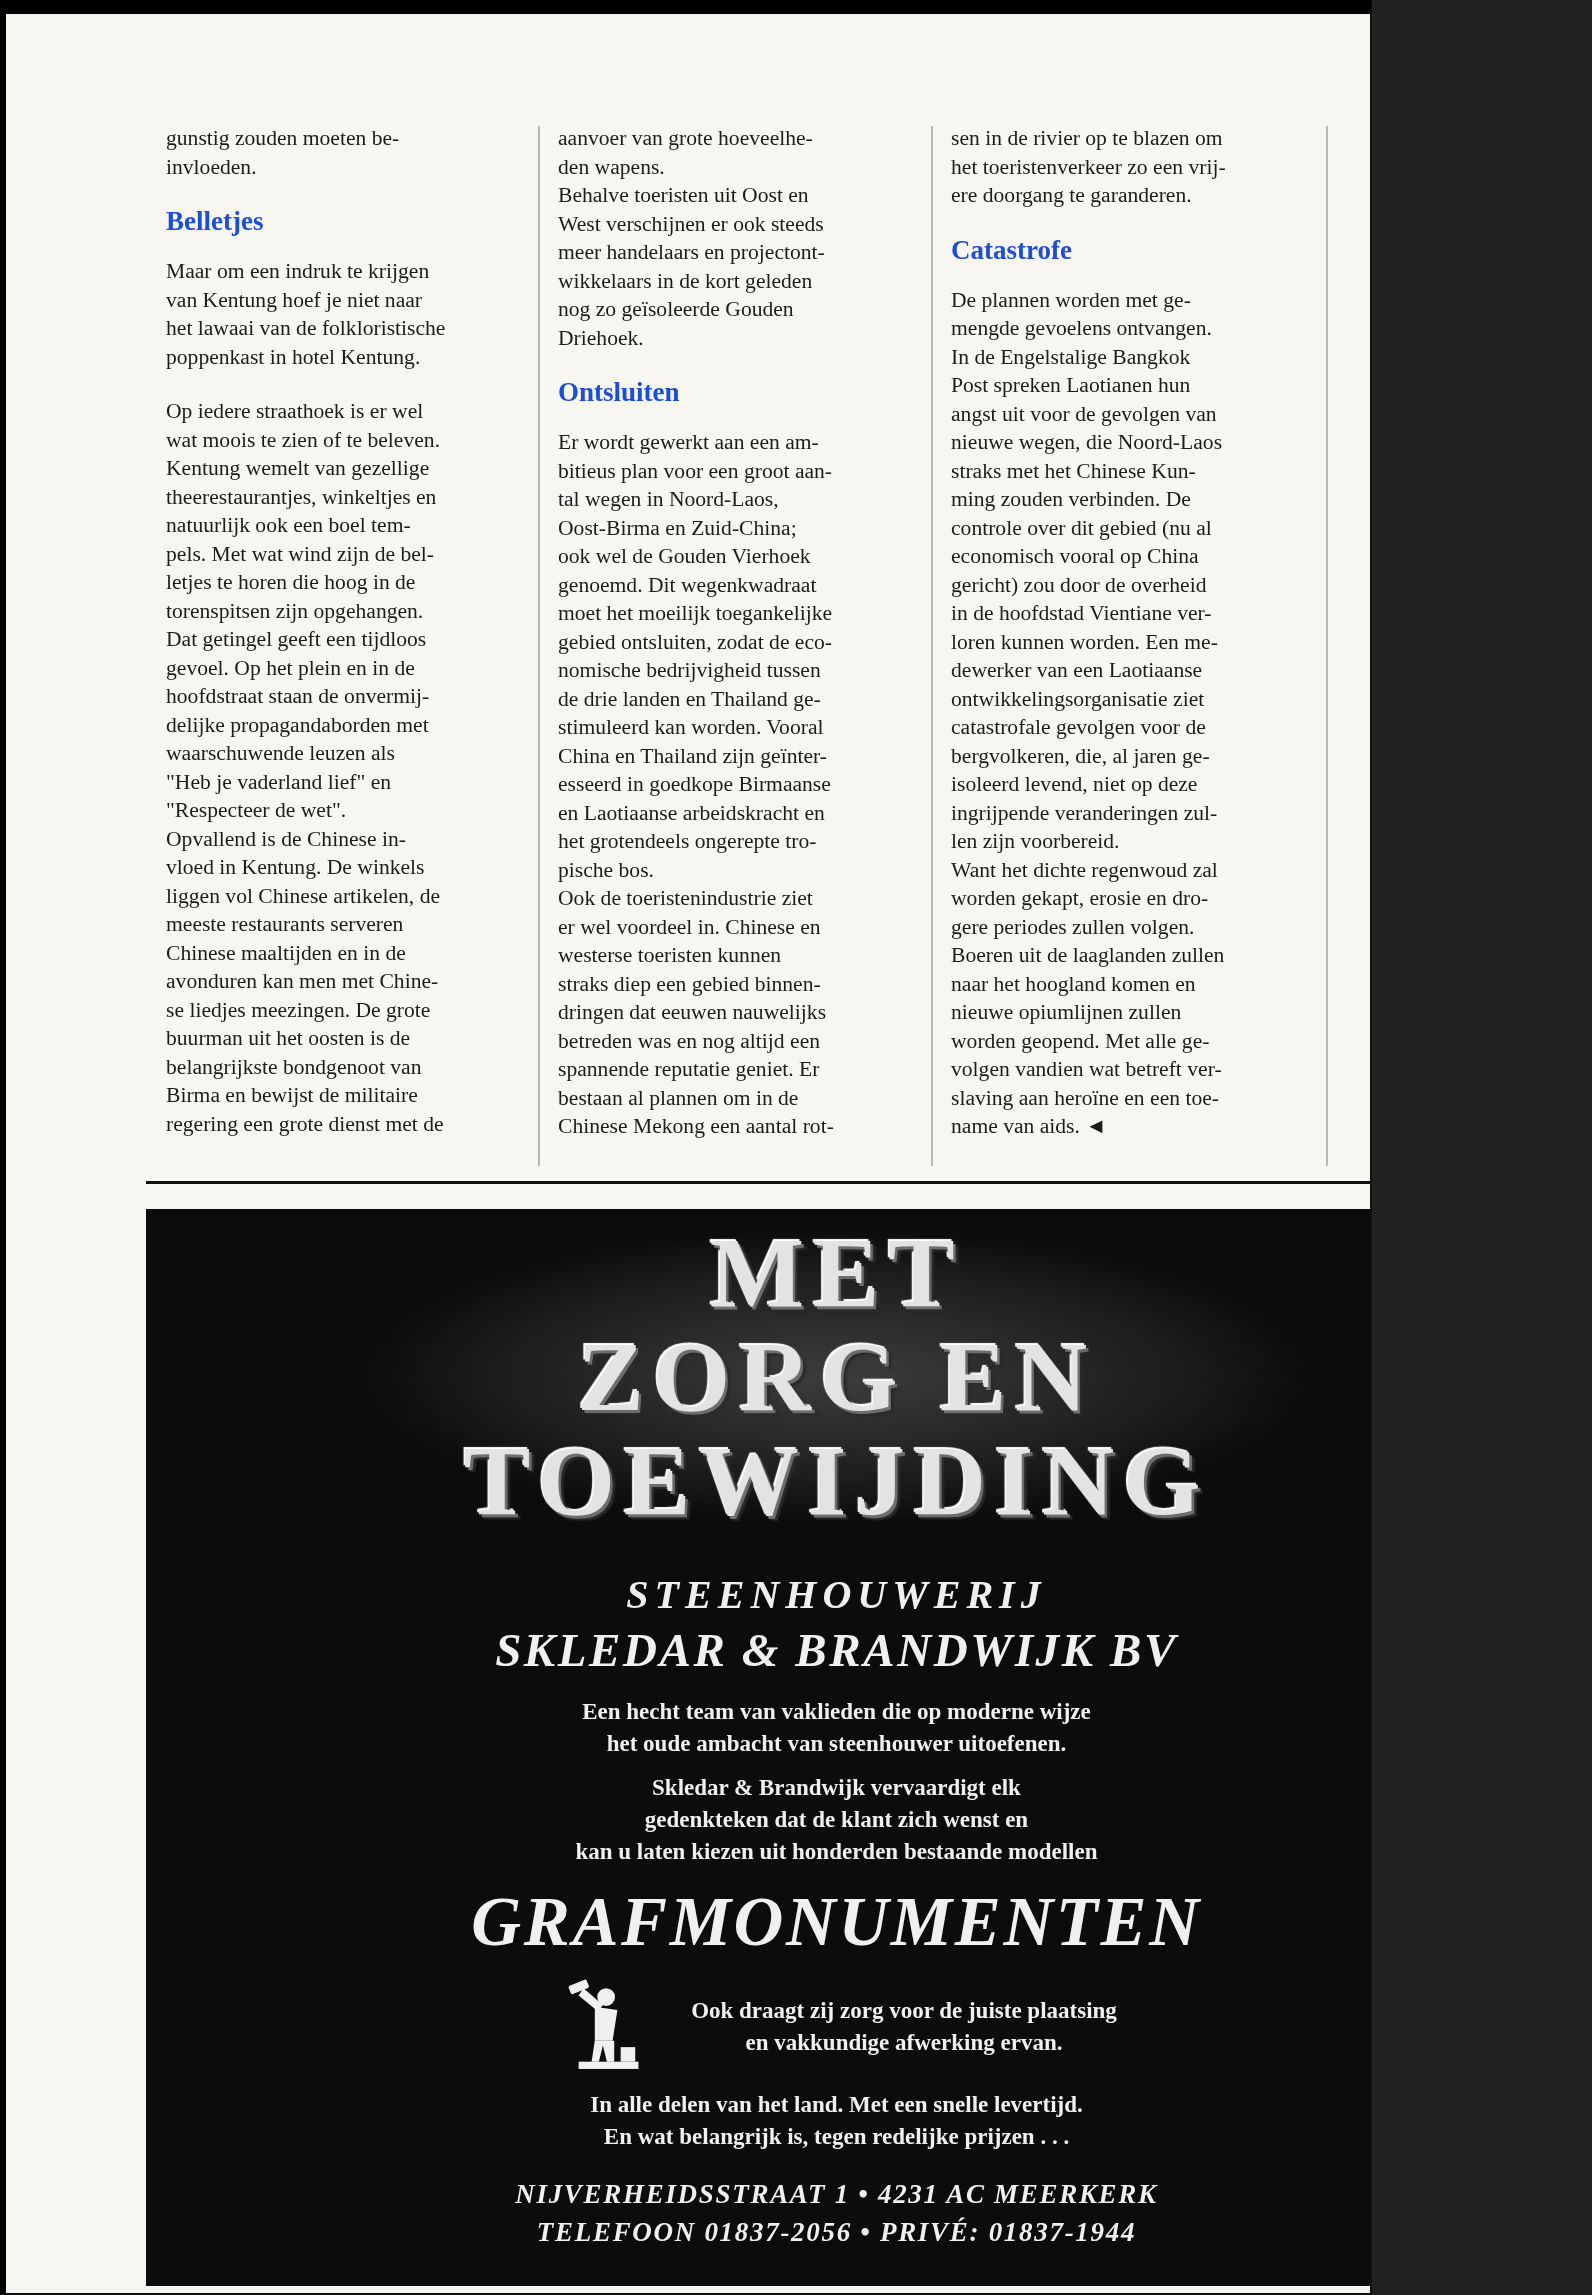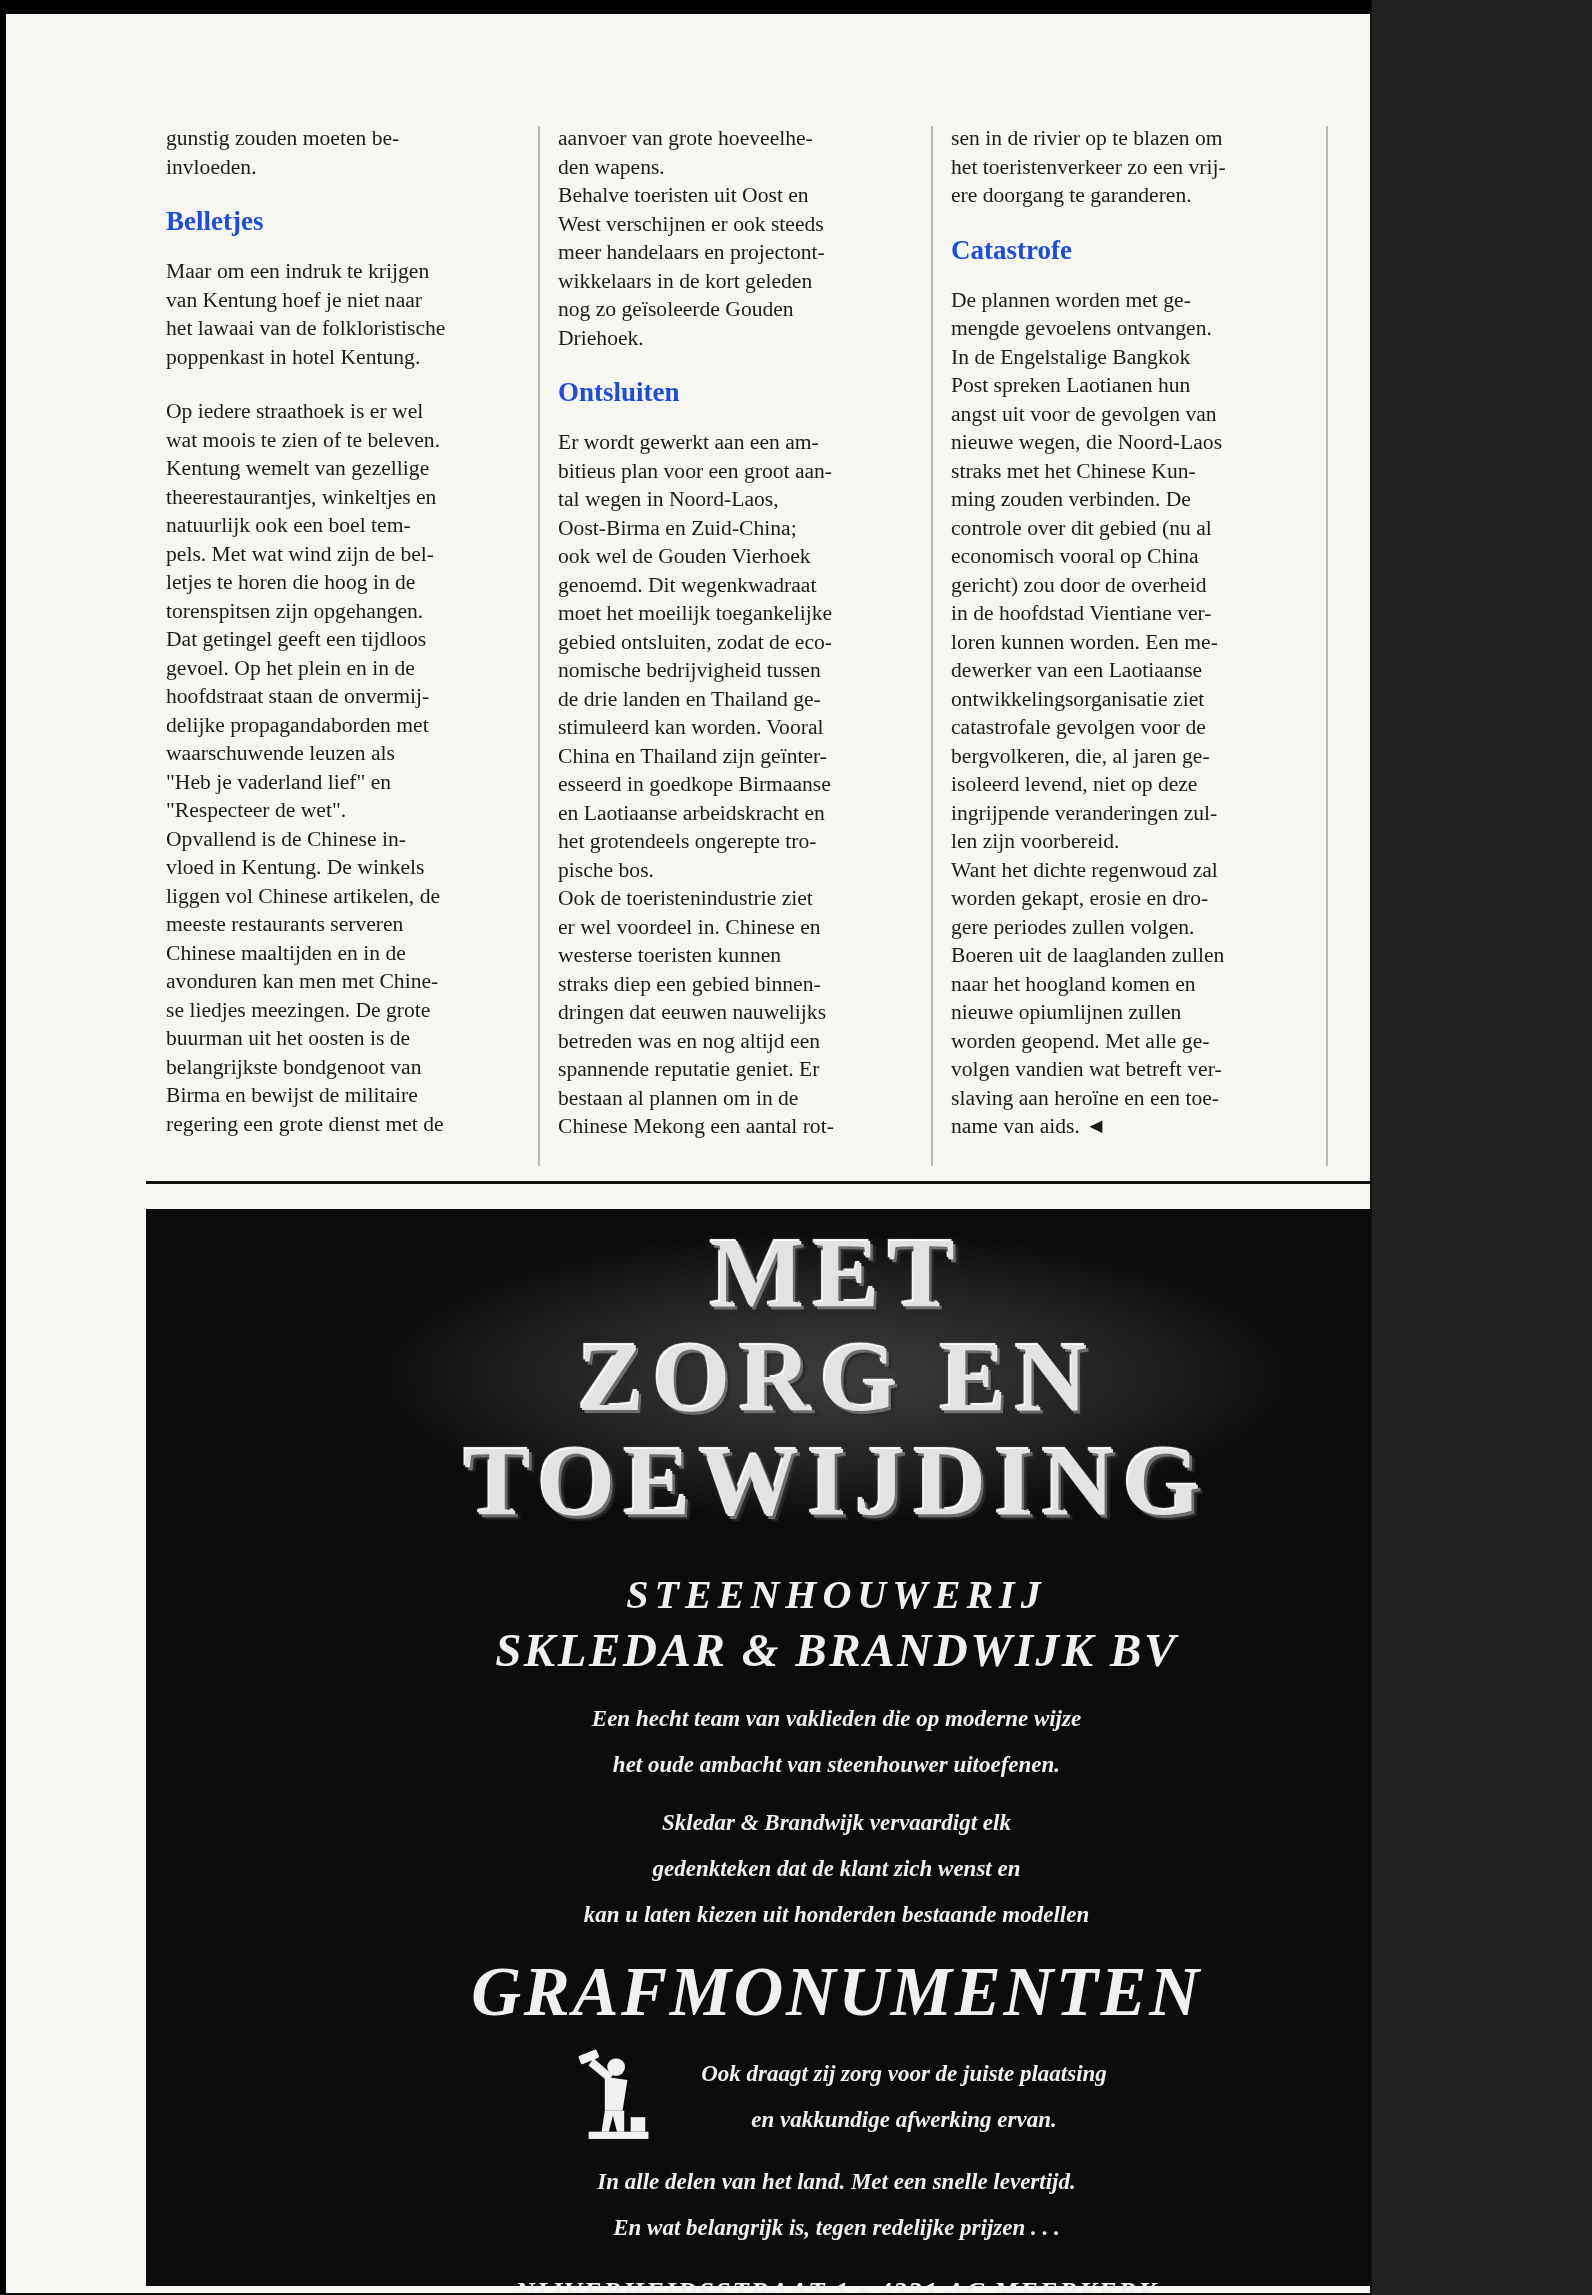--- a/index.html
+++ b/index.html
@@ -67,22 +67,22 @@
   }
   .ad .company1{
     margin-top:29px;
     font-size:40px;font-weight:bold;font-style:italic;letter-spacing:6px;
   }
   .ad .company2{
     margin-top:5.2px;
     font-size:47px;font-weight:bold;font-style:italic;letter-spacing:2.6px;
   }
   .ad .small{
-    font-size:23px;font-weight:bold;font-style:italic;
-    line-height:46px;white-space:pre-line;
+    font-size:23px;font-weight:bold;
+    line-height:32px;white-space:pre-line;
   }
   .ad .intro{margin-top:19px;}
   .ad .bodytxt{margin-top:12px;}
   .ad .product{
     margin-top:15.5px;
     font-size:69px;font-weight:bold;font-style:italic;letter-spacing:2.6px;
   }
   .ad .service-row{
     margin-top:14px;
     display:flex;align-items:center;justify-content:center;gap:38px;

